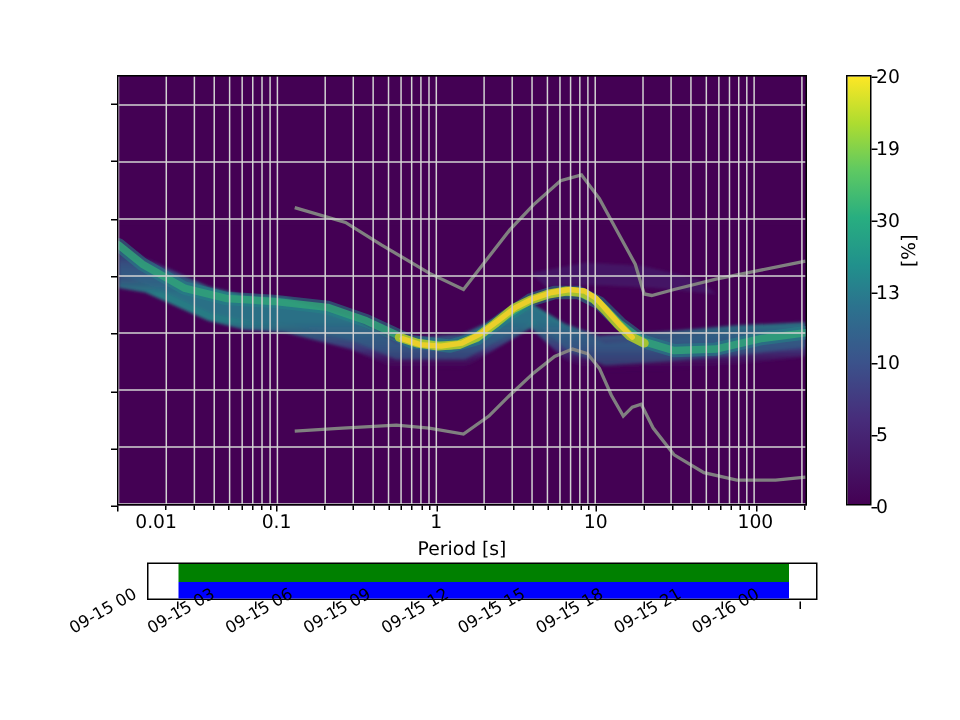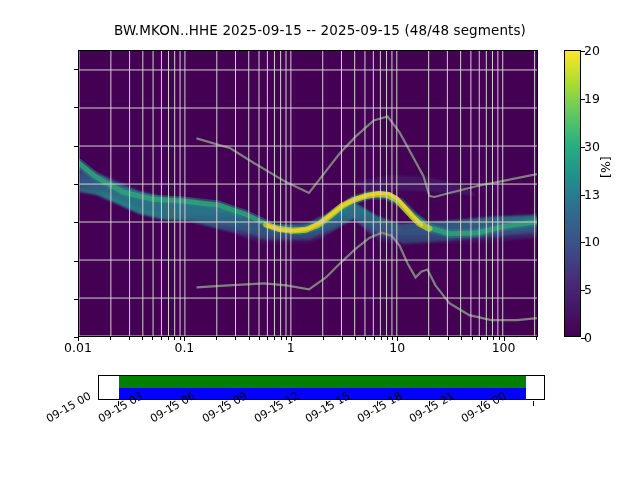--- a/index.html
+++ b/index.html
@@ -40,21 +40,20 @@
   .tlgreen{top:0;height:11.5px;background:#008000;}
   .tlblue{top:11.5px;height:11.5px;background:#0000ff;}
   .tltickmark{position:absolute;top:401px;width:1px;height:5px;background:#000;}
   .tllab{position:absolute;font-size:11px;white-space:nowrap;
          transform:rotate(-30deg);transform-origin:left top;}
 </style>
 </head>
 <body>
 <div id="root">
 
-<div class="title">BW.MKON..HHE   2025-09-15 -- 2025-09-15  (48/48 segments)</div>
 
 <div id="axes">
   <svg viewBox="0 0 460 287" preserveAspectRatio="none">
     <defs>
       <linearGradient id="gband" x1="0" y1="0" x2="0" y2="1">
         <stop offset="0%" stop-color="#440154" stop-opacity="0"></stop>
         <stop offset="18%" stop-color="#3b528b" stop-opacity=".75"></stop>
         <stop offset="40%" stop-color="#21918c" stop-opacity=".95"></stop>
         <stop offset="60%" stop-color="#21918c" stop-opacity=".95"></stop>
         <stop offset="82%" stop-color="#3b528b" stop-opacity=".75"></stop>
@@ -154,31 +153,32 @@
       <line x1="402.0" y1="0" x2="402.0" y2="287"></line>
       <line x1="409.1" y1="0" x2="409.1" y2="287"></line>
       <line x1="415.3" y1="0" x2="415.3" y2="287"></line>
       <line x1="420.7" y1="0" x2="420.7" y2="287"></line>
       <line x1="425.6" y1="0" x2="425.6" y2="287"></line>
       <line x1="457.6" y1="0" x2="457.6" y2="287"></line>
     </g>
   </svg>
 </div>
 
+<div class="xlabel">Period [s]</div>
 
 <div class="ytickmark" style="top:69.1px;"></div>
 <div class="ytickmark" style="top:107.4px;"></div>
 <div class="ytickmark" style="top:145.7px;"></div>
 <div class="ytickmark" style="top:184.0px;"></div>
 <div class="ytickmark" style="top:222.2px;"></div>
 <div class="ytickmark" style="top:260.5px;"></div>
 <div class="ytickmark" style="top:298.8px;"></div>
 <div class="ytickmark" style="top:337.0px;"></div>
 
-<div class="xtick" style="left:38px;">0.01</div>
+<div class="xtick" style="left:38px;text-align:right;">0.01</div>
 <div class="xtick" style="left:144.4px;">0.1</div>
 <div class="xtick" style="left:250.8px;">1</div>
 <div class="xtick" style="left:357.2px;">10</div>
 <div class="xtick" style="left:463.6px;">100</div>
 <div class="xtickmark" style="left:78px;"></div>
 <div class="xtickmark" style="left:184.4px;"></div>
 <div class="xtickmark" style="left:290.8px;"></div>
 <div class="xtickmark" style="left:397.2px;"></div>
 <div class="xtickmark" style="left:503.6px;"></div>
 <div class="xminmark" style="left:110.0px;"></div>

